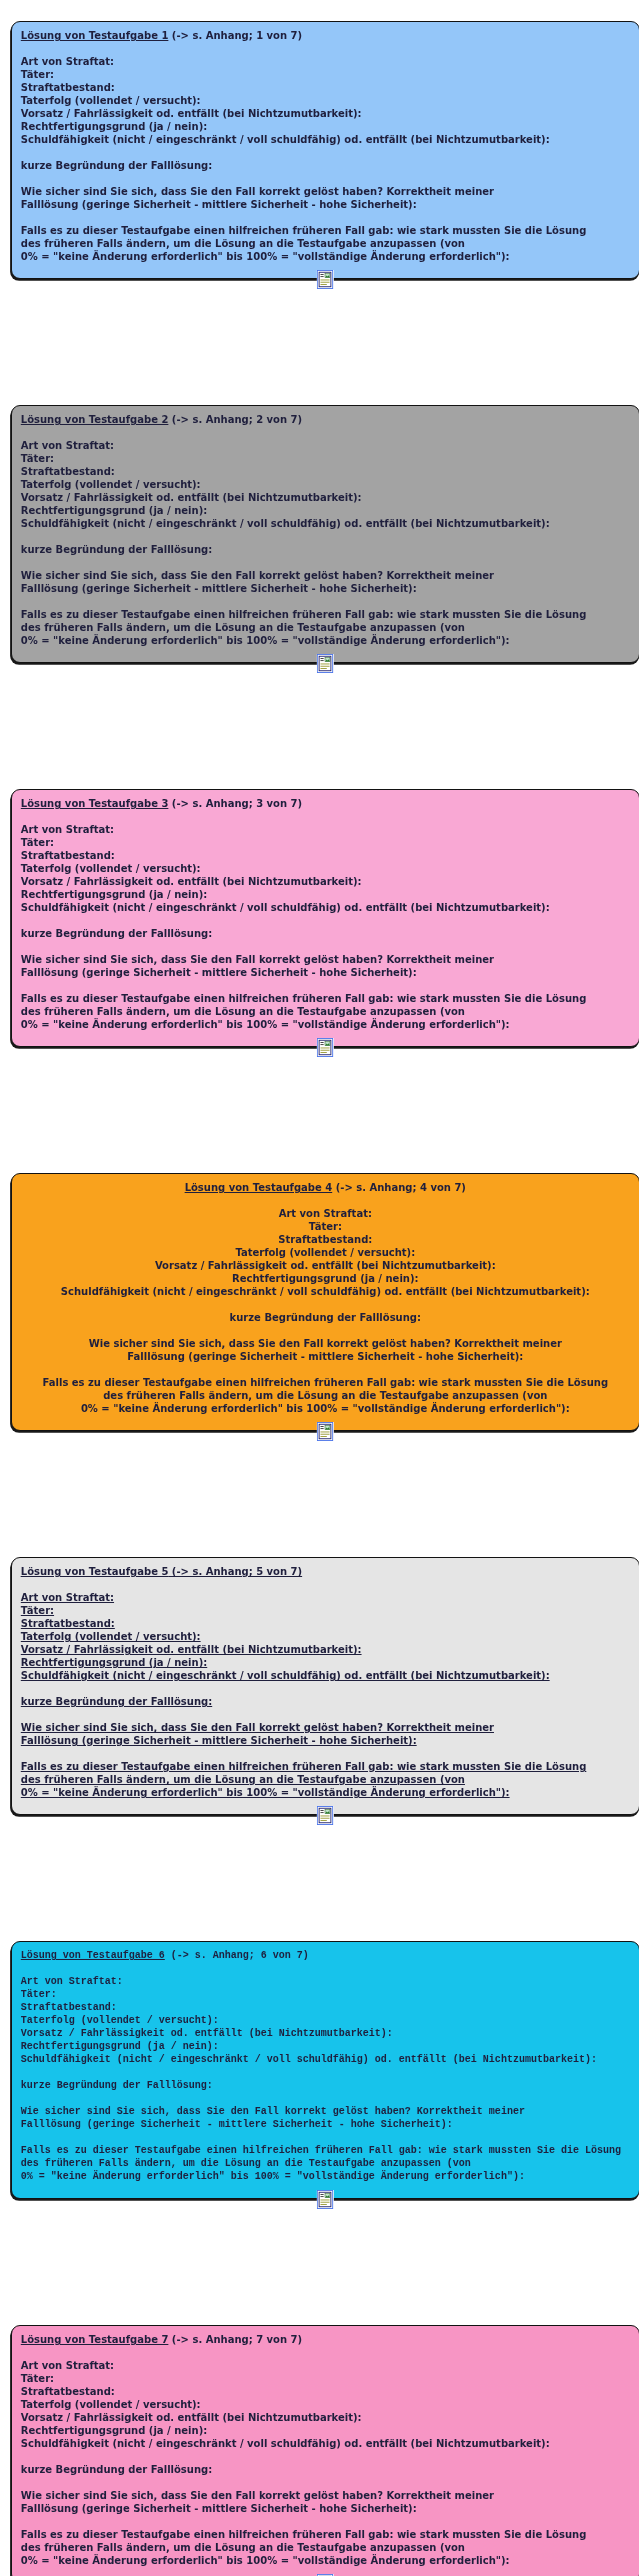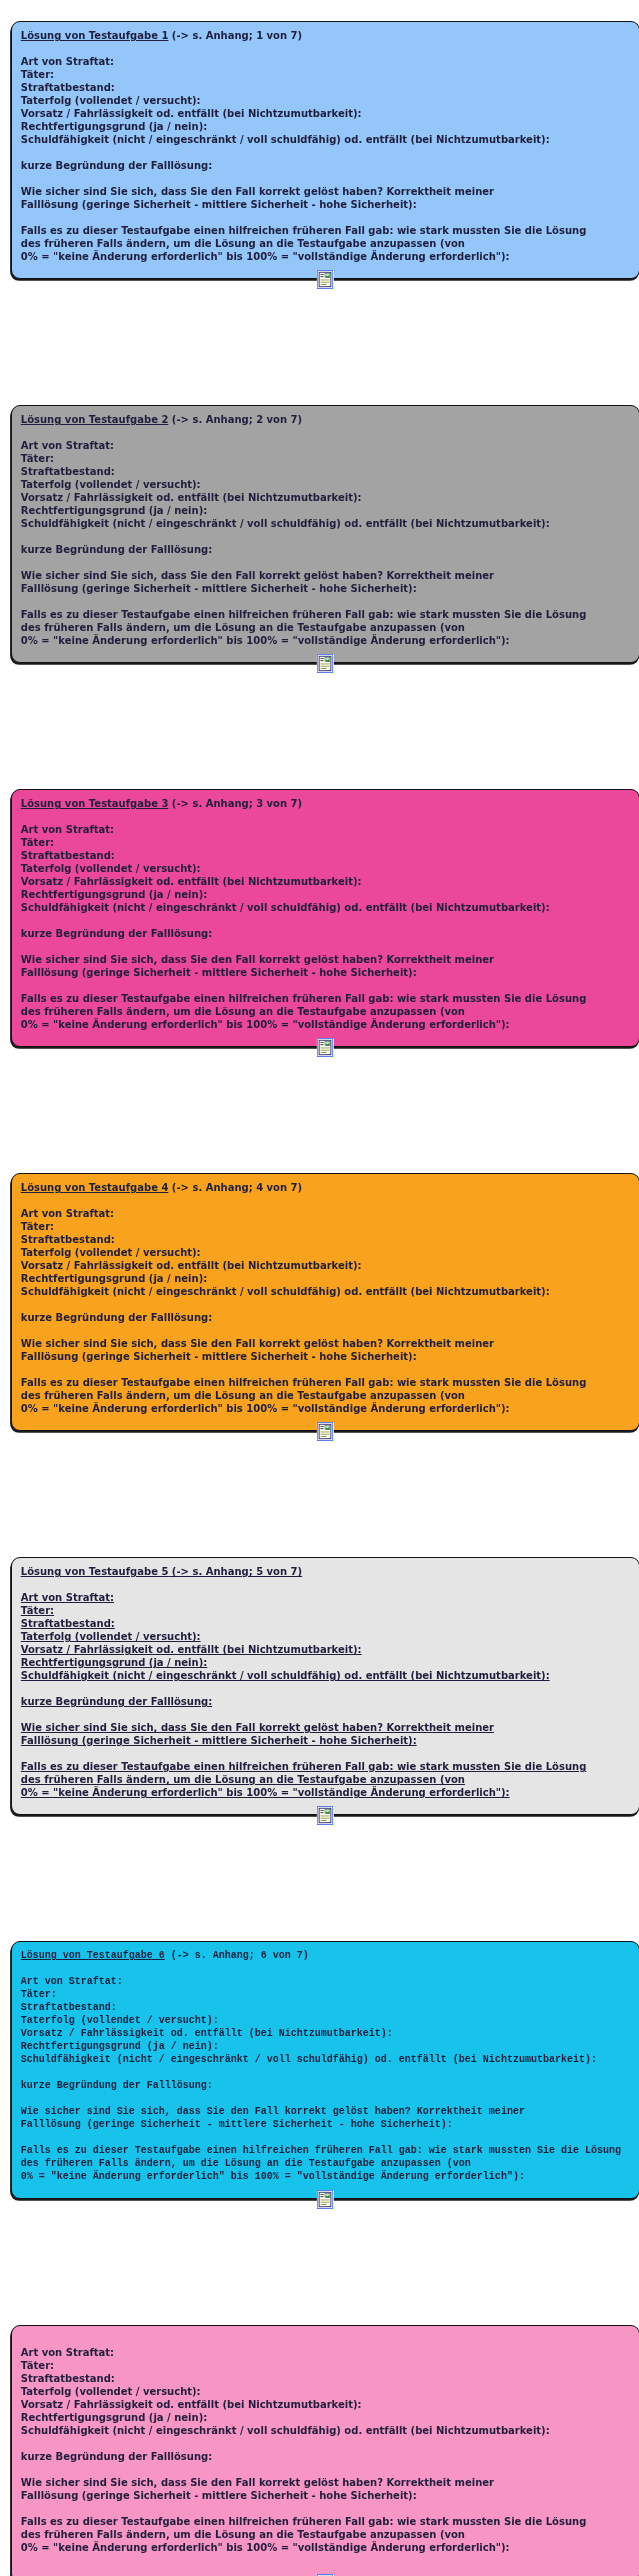--- a/index.html
+++ b/index.html
@@ -127,21 +127,21 @@
         <rect x="4" y="4.5" width="3.5" height="1" fill="#333333"></rect>
         <rect x="4" y="6.8" width="3.5" height="1" fill="#333333"></rect>
         <rect x="4" y="10.5" width="10" height="1" fill="#999933"></rect>
         <rect x="4" y="13" width="10" height="1" fill="#999933"></rect>
         <rect x="4" y="15.5" width="7" height="1" fill="#999933"></rect>
       </svg>
     </div>
   </section>
 
   <section class="card">
-    <div class="box" style="background-color: #ec4899;">
+    <div class="box" style="background-color: #f9a8d4;">
       <div class="line title"><span class="u">Lösung von Testaufgabe 3</span><span> (-&gt; s. Anhang; 3 von 7)</span></div>
       <div class="gap"></div>
       <div class="line">Art von Straftat:</div>
       <div class="line">Täter:</div>
       <div class="line">Straftatbestand:</div>
       <div class="line">Taterfolg (vollendet / versucht):</div>
       <div class="line">Vorsatz / Fahrlässigkeit od. entfällt (bei Nichtzumutbarkeit):</div>
       <div class="line">Rechtfertigungsgrund (ja / nein):</div>
       <div class="line">Schuldfähigkeit (nicht / eingeschränkt / voll schuldfähig) od. entfällt (bei Nichtzumutbarkeit):</div>
       <div class="gap"></div>
@@ -163,21 +163,21 @@
         <rect x="4" y="4.5" width="3.5" height="1" fill="#333333"></rect>
         <rect x="4" y="6.8" width="3.5" height="1" fill="#333333"></rect>
         <rect x="4" y="10.5" width="10" height="1" fill="#999933"></rect>
         <rect x="4" y="13" width="10" height="1" fill="#999933"></rect>
         <rect x="4" y="15.5" width="7" height="1" fill="#999933"></rect>
       </svg>
     </div>
   </section>
 
   <section class="card">
-    <div class="box" style="background-color: rgb(249, 162, 29);">
+    <div class="box" style="background-color: rgb(249, 162, 29); text-align: center;">
       <div class="line title"><span class="u">Lösung von Testaufgabe 4</span><span> (-&gt; s. Anhang; 4 von 7)</span></div>
       <div class="gap"></div>
       <div class="line">Art von Straftat:</div>
       <div class="line">Täter:</div>
       <div class="line">Straftatbestand:</div>
       <div class="line">Taterfolg (vollendet / versucht):</div>
       <div class="line">Vorsatz / Fahrlässigkeit od. entfällt (bei Nichtzumutbarkeit):</div>
       <div class="line">Rechtfertigungsgrund (ja / nein):</div>
       <div class="line">Schuldfähigkeit (nicht / eingeschränkt / voll schuldfähig) od. entfällt (bei Nichtzumutbarkeit):</div>
       <div class="gap"></div>
@@ -272,20 +272,21 @@
         <rect x="4" y="6.8" width="3.5" height="1" fill="#333333"></rect>
         <rect x="4" y="10.5" width="10" height="1" fill="#999933"></rect>
         <rect x="4" y="13" width="10" height="1" fill="#999933"></rect>
         <rect x="4" y="15.5" width="7" height="1" fill="#999933"></rect>
       </svg>
     </div>
   </section>
 
   <section class="card">
     <div class="box" style="background-color: rgb(247, 149, 196);">
+      <div class="line title"><span class="u">Lösung von Testaufgabe 7</span><span> (-&gt; s. Anhang; 7 von 7)</span></div>
       <div class="gap"></div>
       <div class="line">Art von Straftat:</div>
       <div class="line">Täter:</div>
       <div class="line">Straftatbestand:</div>
       <div class="line">Taterfolg (vollendet / versucht):</div>
       <div class="line">Vorsatz / Fahrlässigkeit od. entfällt (bei Nichtzumutbarkeit):</div>
       <div class="line">Rechtfertigungsgrund (ja / nein):</div>
       <div class="line">Schuldfähigkeit (nicht / eingeschränkt / voll schuldfähig) od. entfällt (bei Nichtzumutbarkeit):</div>
       <div class="gap"></div>
       <div class="line">kurze Begründung der Falllösung:</div>

